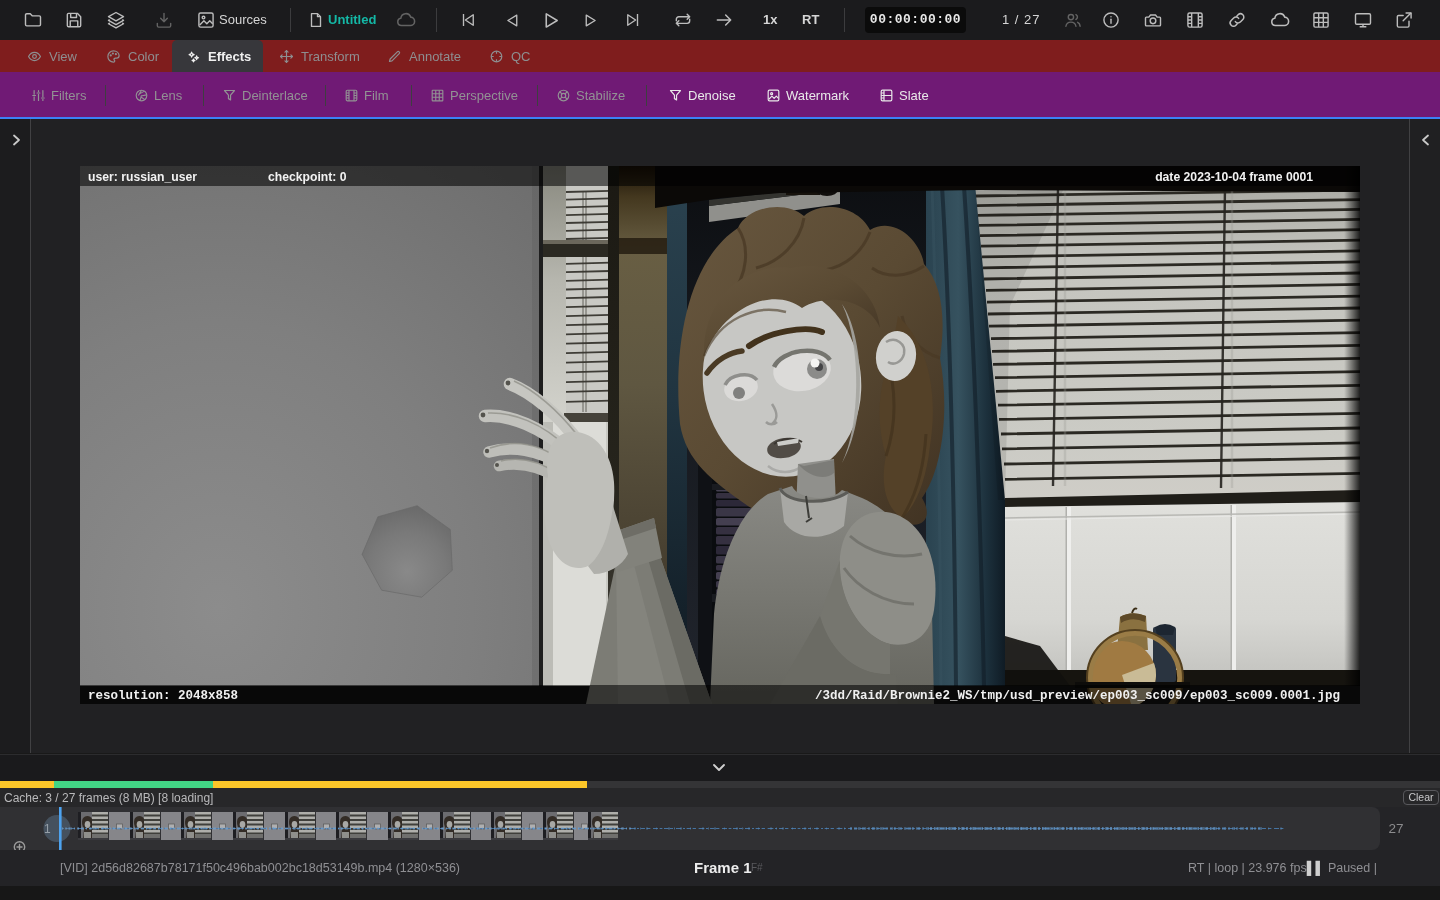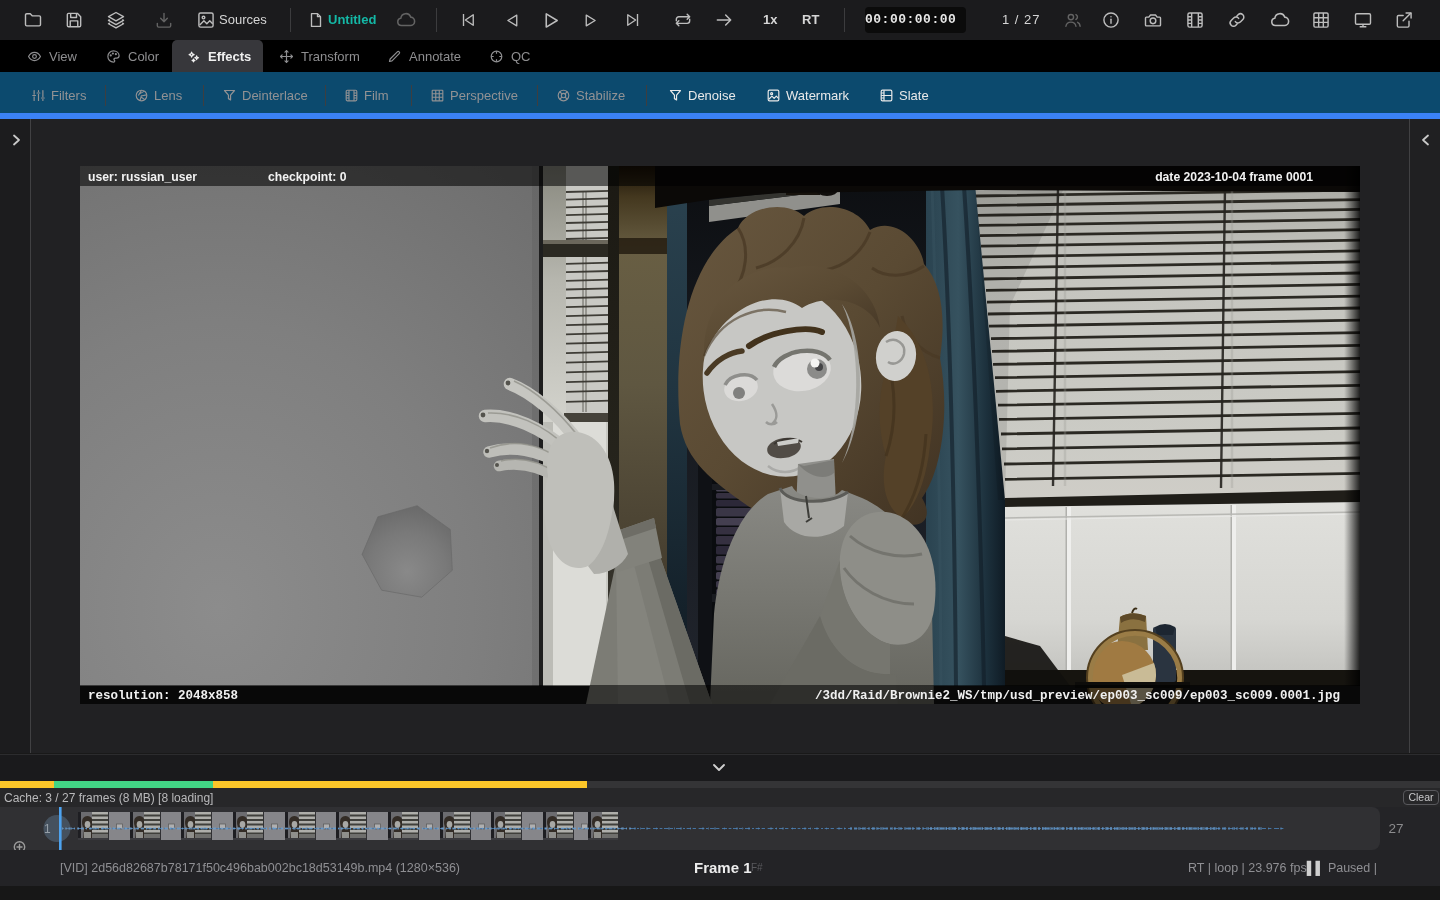--- a/index.html
+++ b/index.html
@@ -10,32 +10,32 @@
   svg.ic { display:block; }
 
   
   #toolbar { left:0; top:0; width:1440px; height:40px; background:#1b1b1d; }
   .tbi { position:absolute; top:10px; width:20px; height:20px; color:#bdbdbd; }
   .tbi.dim { color:#636363; }
   .tbtxt { position:absolute; top:0; height:48px; line-height:40px; color:#d6d6d6; font-size:13px; }
   .vsep { position:absolute; top:8px; width:1px; height:24px; background:#3c3c3e; }
   #tcbox { position:absolute; left:865px; top:7px; width:101px; height:26px; background:#0b0b0b;
     border-radius:4px; color:#e8e8e8; font-family:"Liberation Mono", monospace; font-size:13px;
-    font-weight:bold; text-align:left; line-height:26px; letter-spacing:0.5px; }
+    font-weight:bold; text-align:center; line-height:26px; letter-spacing:0.5px; }
 
   
-  #tabrow { left:0; top:40px; width:1440px; height:32px; background:#000000; }
+  #tabrow { left:0; top:40px; width:1440px; height:32px; background:#7f1d1d; }
   .tab { position:absolute; top:0; height:32px; display:flex; align-items:center; gap:7px;
     color:#8e8e90; font-size:13px; }
   .tab svg { width:15px; height:15px; }
   #tab-active { position:absolute; left:172px; top:0; width:91px; height:32px; background:#37373b;
     border-radius:5px 5px 0 0; }
 
   
-  #subrow { left:0; top:72px; width:1440px; height:47px; background:#0c4a6e; border-bottom:6px solid #3b82f6; }
+  #subrow { left:0; top:72px; width:1440px; height:47px; background:#701a75; border-bottom:2px solid #3b82f6; }
   .sub { position:absolute; top:0; height:47px; display:flex; align-items:center; gap:5px;
     color:#929294; font-size:13px; }
   .sub.on { color:#e9e9e9; }
   .sub svg { width:15px; height:15px; }
   .ssep { position:absolute; top:13px; width:1px; height:21px; background:#3e3e40; }
 
   
   #viewer { left:0; top:119px; width:1440px; height:634px; background:#212123; }
   #lrail { left:0; top:119px; width:31px; height:634px; background:#1c1c1e; border-right:1px solid #414143; }
   #rrail { left:1409px; top:119px; width:31px; height:634px; background:#202022; border-left:1px solid #414143; }

